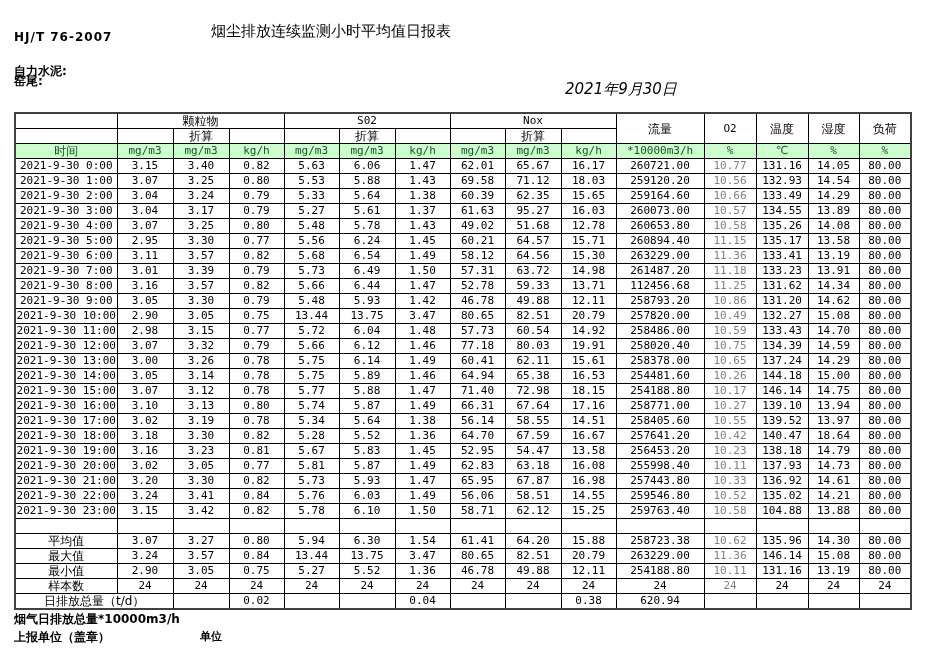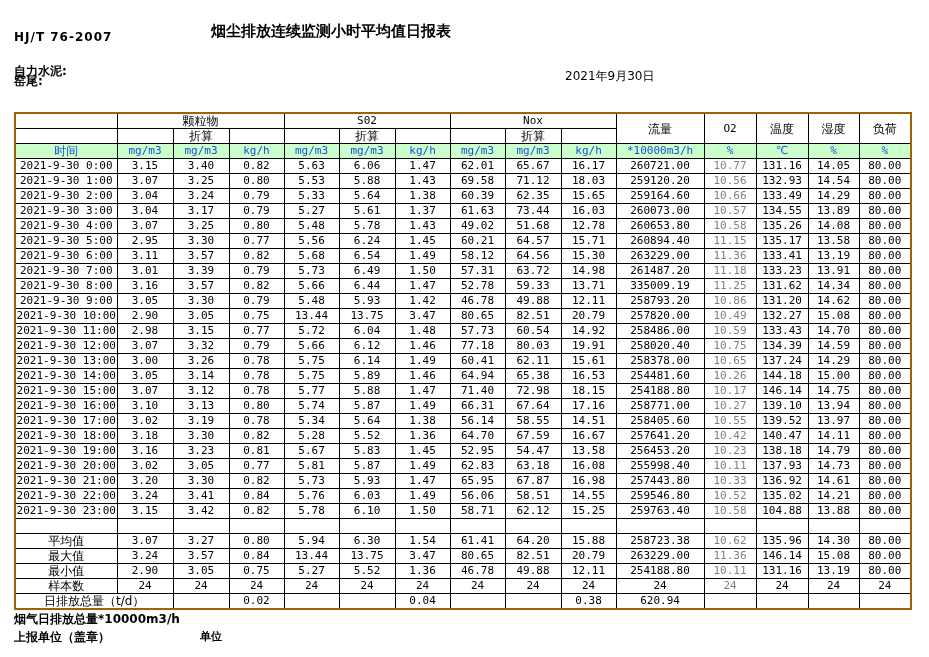--- a/index.html
+++ b/index.html
@@ -1,39 +1,39 @@
 <!DOCTYPE html>
 <html><head>
 <meta charset="utf-8">
 <style>
   html,body { margin:0; padding:0; }
   body {
     width:929px; height:657px; background:#ffffff; position:relative;
     font-family:"DejaVu Sans", sans-serif; color:#000;
   }
   .doc-code { position:absolute; top:6px; left:14px; font-weight:bold; font-size:12px; letter-spacing:1px;margin-top:24px; }
-  .title { position:absolute; top:22px; left:0; width:662px; text-align:center; font-weight:bold; font-size:15px; }
+  .title { position:absolute; top:22px; left:0; width:662px; text-align:center; font-weight:normal; font-size:15px; }
   .company { position:absolute; top:63px; left:14px; font-weight:bold; font-size:12px; }
   .site { position:absolute; top:73px; left:14px; font-weight:bold; font-size:12px; }
-  .date { position:absolute; top:68px; left:565px; font-size:12px; }
+  .date { position:absolute; top:80px; left:565px; font-size:15px;font-style:italic; }
 
   table.report {
     position:absolute; top:112px; left:14px;
     border-collapse:collapse; table-layout:fixed; width:896px;
     font-family:"DejaVu Sans Mono","DejaVu Sans",monospace;
     font-size:11px;
   }
-  table.report { border:2px solid #a16207; }
+  table.report { border:2px solid #404040; }
   table.report td, table.report th {
     border:1px solid #000; padding:0; height:14px; line-height:14px;
     text-align:center; vertical-align:middle; overflow:hidden; white-space:nowrap;
     font-weight:normal;
   }
   .cjk { font-family:"DejaVu Sans",sans-serif; font-size:12px; }
-  .green { background:#ccffcc; color:#1d4ed8; }
+  .green { background:#ccffcc; color:#14532d; }
   .o2col { color:#7f7f7f; }
   .total-label { text-align:left; padding-left:2px; }
   .f1 { position:absolute; top:611px; left:14px; font-weight:bold; font-size:12px; }
   .f2a { position:absolute; top:629px; left:14px; font-weight:bold; font-size:12px; }
   .f2b { position:absolute; top:629px; left:200px; font-weight:bold; font-size:11px; }
 </style>
 </head>
 <body>
 
 <div class="doc-code">HJ/T  76-2007</div>
@@ -156,21 +156,21 @@
       </tr>
       <tr>
         <td>2021-9-30 3:00</td>
         <td>3.04</td>
         <td>3.17</td>
         <td>0.79</td>
         <td>5.27</td>
         <td>5.61</td>
         <td>1.37</td>
         <td>61.63</td>
-        <td>73.44</td>
+        <td>95.27</td>
         <td>16.03</td>
         <td>260073.00</td>
         <td class="o2col">10.57</td>
         <td>134.55</td>
         <td>13.89</td>
         <td>80.00</td>
       </tr>
       <tr>
         <td>2021-9-30 4:00</td>
         <td>3.07</td>
@@ -243,21 +243,21 @@
         <td>2021-9-30 8:00</td>
         <td>3.16</td>
         <td>3.57</td>
         <td>0.82</td>
         <td>5.66</td>
         <td>6.44</td>
         <td>1.47</td>
         <td>52.78</td>
         <td>59.33</td>
         <td>13.71</td>
-        <td>335009.19</td>
+        <td>112456.68</td>
         <td class="o2col">11.25</td>
         <td>131.62</td>
         <td>14.34</td>
         <td>80.00</td>
       </tr>
       <tr>
         <td>2021-9-30 9:00</td>
         <td>3.05</td>
         <td>3.30</td>
         <td>0.79</td>
@@ -416,21 +416,21 @@
         <td>0.82</td>
         <td>5.28</td>
         <td>5.52</td>
         <td>1.36</td>
         <td>64.70</td>
         <td>67.59</td>
         <td>16.67</td>
         <td>257641.20</td>
         <td class="o2col">10.42</td>
         <td>140.47</td>
-        <td>14.11</td>
+        <td>18.64</td>
         <td>80.00</td>
       </tr>
       <tr>
         <td>2021-9-30 19:00</td>
         <td>3.16</td>
         <td>3.23</td>
         <td>0.81</td>
         <td>5.67</td>
         <td>5.83</td>
         <td>1.45</td>

